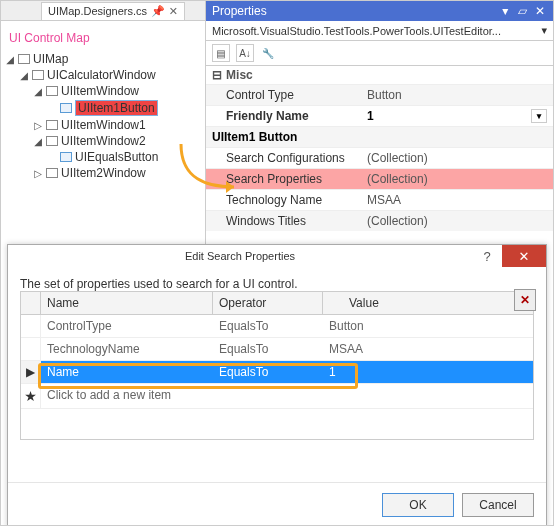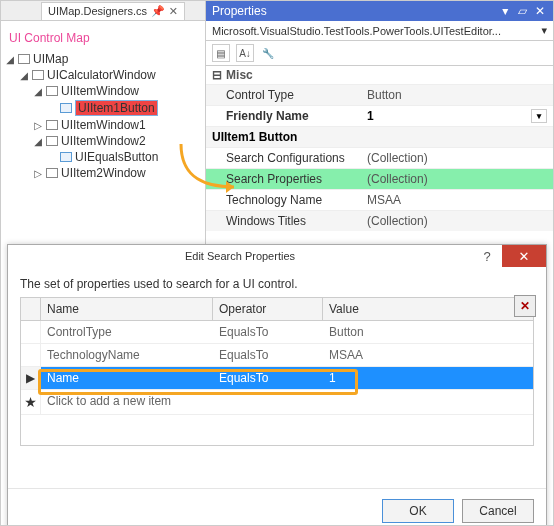--- a/index.html
+++ b/index.html
@@ -20,41 +20,41 @@
   .right-pane { flex:1; display:flex; flex-direction:column; }
   .prop-header { background:#4a6fd0; color:#fff; padding:3px 6px; display:flex; align-items:center; justify-content:space-between; font-size:12px;}
   .prop-header .winbtns span { display:inline-block; width:14px; text-align:center; cursor:pointer;}
   .prop-sub { padding:3px 6px; font-size:11px; color:#333; border-bottom:1px solid #ccc; display:flex; justify-content:space-between; align-items:center;}
   .prop-tools { display:flex; gap:6px; padding:3px 6px; border-bottom:1px solid #ccc;}
   .prop-tools .tbtn { width:18px; height:18px; border:1px solid #ccc; display:flex; align-items:center; justify-content:center; font-size:10px; cursor:pointer; color:#555;}
   .prop-grid { font-size:12px;}
   .prop-cat { padding:2px 6px; font-weight:bold; color:#555; display:flex; align-items:center; gap:4px;}
   .prop-row { display:flex; border-top:1px solid #eee;}
   .prop-row.alt { background:#f5f5f5;}
-  .prop-row.hl { background:#86efac;}
+  .prop-row.hl { background:#fca5a5;}
   .prop-row .pname { width:155px; padding:3px 10px 3px 20px; color:#333;}
   .prop-row .pvalue { flex:1; padding:3px 6px; color:#555; display:flex; align-items:center; justify-content:space-between;}
   .prop-row .pvalue.bold { font-weight:bold; color:#000;}
   .dd { width:16px; height:14px; border:1px solid #ccc; background:#fff; text-align:center; line-height:12px; font-size:9px; cursor:pointer;}
   
   .arrow { position:absolute; pointer-events:none;}
   .dialog { position:absolute; left:6px; top:243px; width:540px; background:#fff; border:1px solid #aaa; box-shadow:0 0 6px rgba(0,0,0,.2);}
   .dialog-title { display:flex; align-items:center; }
   .dialog-title .t { flex:1; text-align:center; font-size:11px; padding:4px 0;}
   .dialog-title .help { width:30px; text-align:center; font-size:13px; color:#555; cursor:pointer;}
   .dialog-title .closebtn { width:44px; height:22px; background:#c84031; color:#fff; display:flex; align-items:center; justify-content:center; cursor:pointer; font-size:13px;}
   .dialog-body { padding:10px 12px 4px;}
-  .desc { font-size:12px; margin-bottom:6px;}
+  .desc { font-size:12px; margin-bottom:0;}
   .grid { border:1px solid #ccc;}
   .grid-head { display:flex; background:#f4f4f4; border-bottom:1px solid #ccc;}
   .gh { padding:4px 6px; font-size:12px;}
   .gh.rowhdr{width:20px; border-right:1px solid #ccc;}
   .gh.c1{width:172px; border-right:1px solid #ccc;}
   .gh.c2{width:110px; border-right:1px solid #ccc;}
-  .gh.c3{flex:1;}
+  .gh.c3{flex:1;margin-left:20px;}
   .delbox{ width:22px; height:22px; border:1px solid #999; background:#eee; display:flex; align-items:center; justify-content:center; color:#a00; font-weight:bold; cursor:pointer;}
   .grid-row { display:flex; border-bottom:1px solid #eee; align-items:stretch;}
   .gc{ padding:4px 6px; font-size:12px; color:#666;}
   .gc.rowhdr{width:20px; border-right:1px solid #eee; display:flex;align-items:center;justify-content:center;}
   .gc.c1{width:172px;} .gc.c2{width:110px;} .gc.c3{flex:1;}
   .grid-row.selrow { background:#1e90ff; color:#fff;}
   .grid-row.selrow .gc{ color:#fff;}
   .grid-row.selrow .gc.rowhdr{ background:#f4f4f4; color:#333;}
   .star { color:#333; font-size:14px;}
   .highlight-outline { position:absolute; border:3px solid #f5a623; border-radius:3px; pointer-events:none;}

